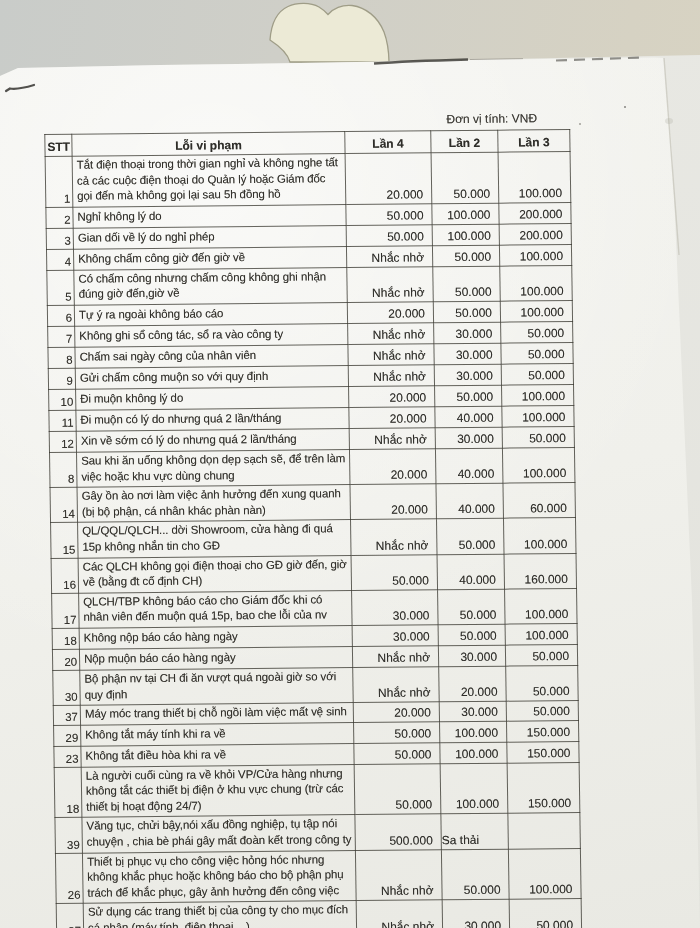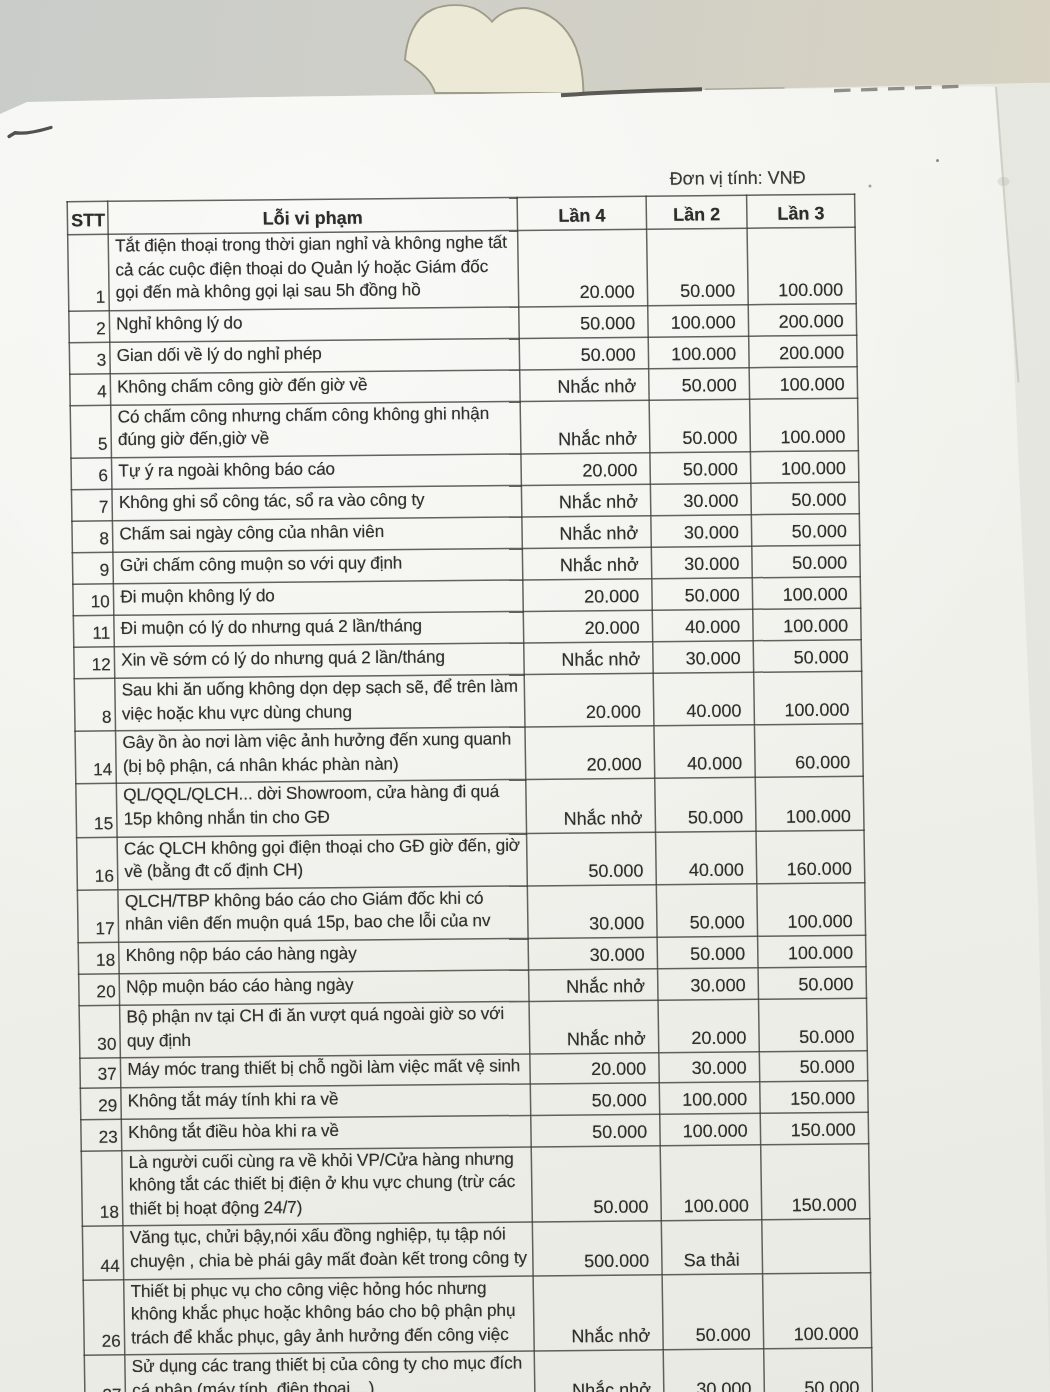--- a/index.html
+++ b/index.html
@@ -79,21 +79,21 @@
     padding: 1px 3px 2px 4px;
     color: #32302b;
   }
   td.c-val {
     font-size: 12px;
     text-align: right;
     padding: 1px 8px 2px 2px;
     white-space: nowrap;
     color: #2f2e2a;
   }
-  td.c-val.val-left { text-align: left; padding-left: 14px; }
+  td.c-val.val-left { text-align: left; padding-left: 0; }
   tr.r-single td { height: 17px; }
 </style>
 </head>
 <body>
 
 <svg class="marks-svg" viewBox="0 0 700 928" style="z-index:1;">
   <path d="M 270 40
            C 271 26, 276 12, 288 6.5
            C 296 2.8, 310 1.8, 319 7
            C 323 9.5, 326 12, 328 14.5
@@ -300,21 +300,21 @@
           <td class="c-val">150.000</td>
         </tr>
         <tr>
           <td class="c-stt">18</td>
           <td class="c-desc">Là người cuối cùng ra về khỏi VP/Cửa hàng nhưng không tắt các thiết bị điện ở khu vực chung (trừ các thiết bị hoạt động 24/7)</td>
           <td class="c-val">50.000</td>
           <td class="c-val">100.000</td>
           <td class="c-val">150.000</td>
         </tr>
         <tr>
-          <td class="c-stt">44</td>
+          <td class="c-stt">39</td>
           <td class="c-desc">Văng tục, chửi bậy,nói xấu đồng nghiệp, tụ tập nói chuyện , chia bè phái gây mất đoàn kết trong công ty</td>
           <td class="c-val">500.000</td>
           <td class="c-val val-left">Sa thải</td>
           <td class="c-val"></td>
         </tr>
         <tr>
           <td class="c-stt">26</td>
           <td class="c-desc">Thiết bị phục vụ cho công việc hỏng hóc nhưng không khắc phục hoặc không báo cho bộ phận phụ trách để khắc phục, gây ảnh hưởng đến công việc</td>
           <td class="c-val">Nhắc nhở</td>
           <td class="c-val">50.000</td>

